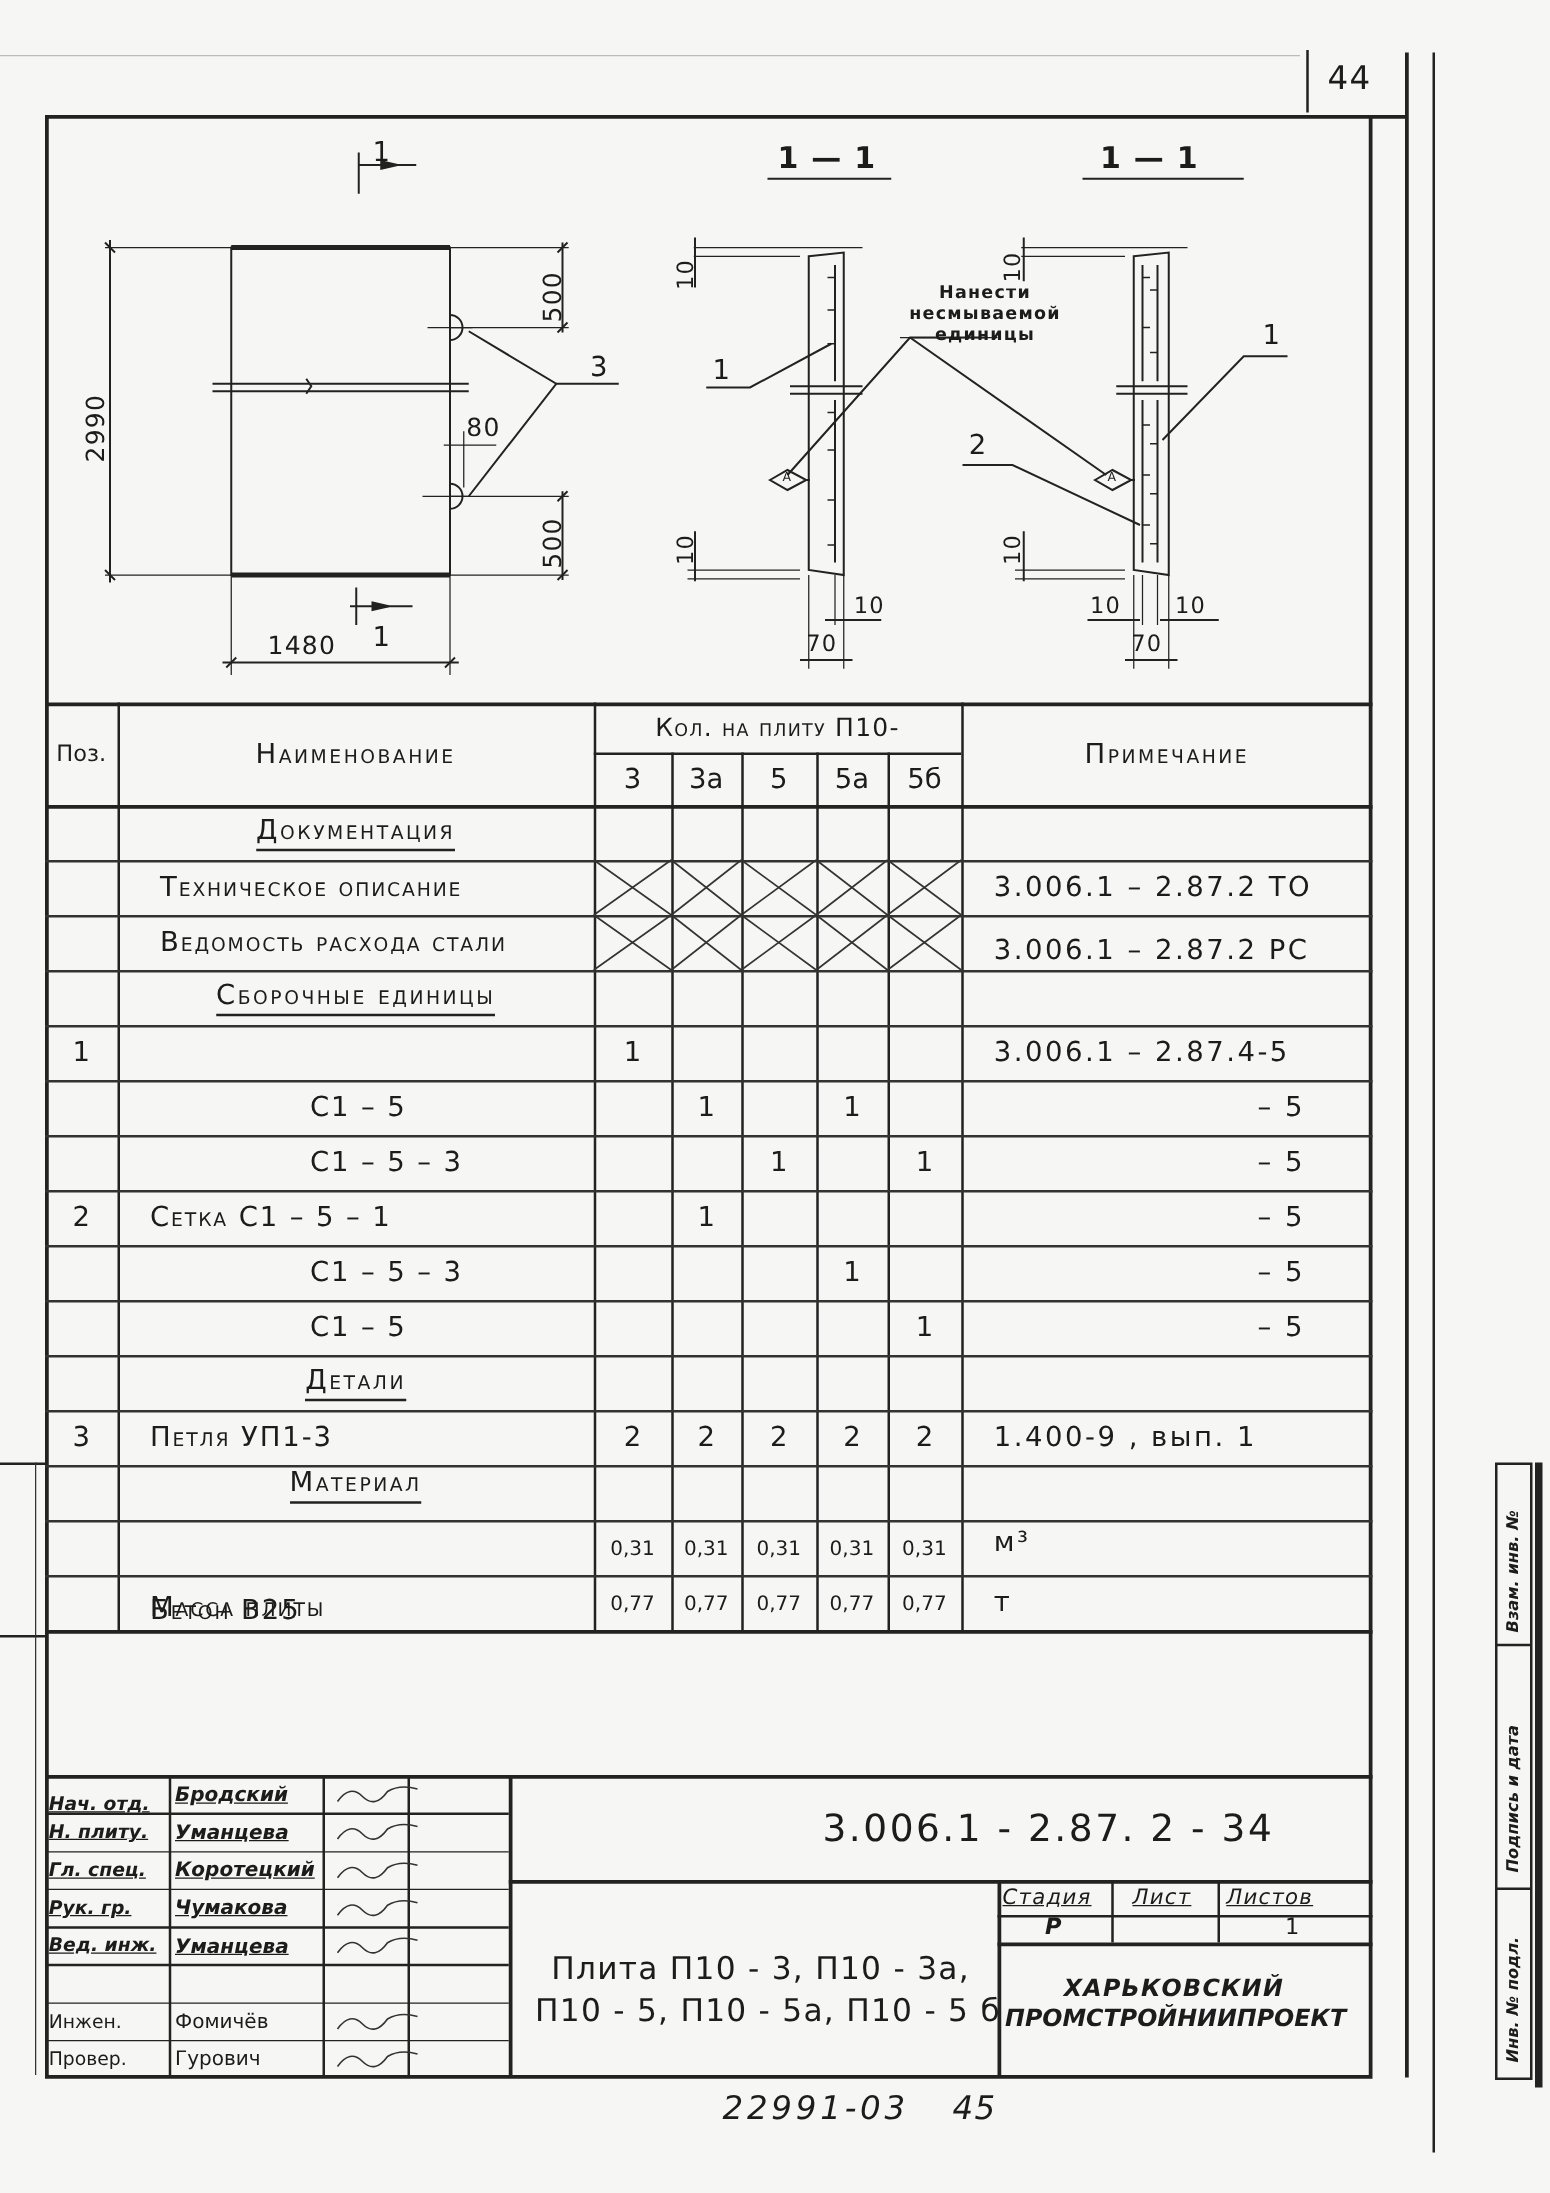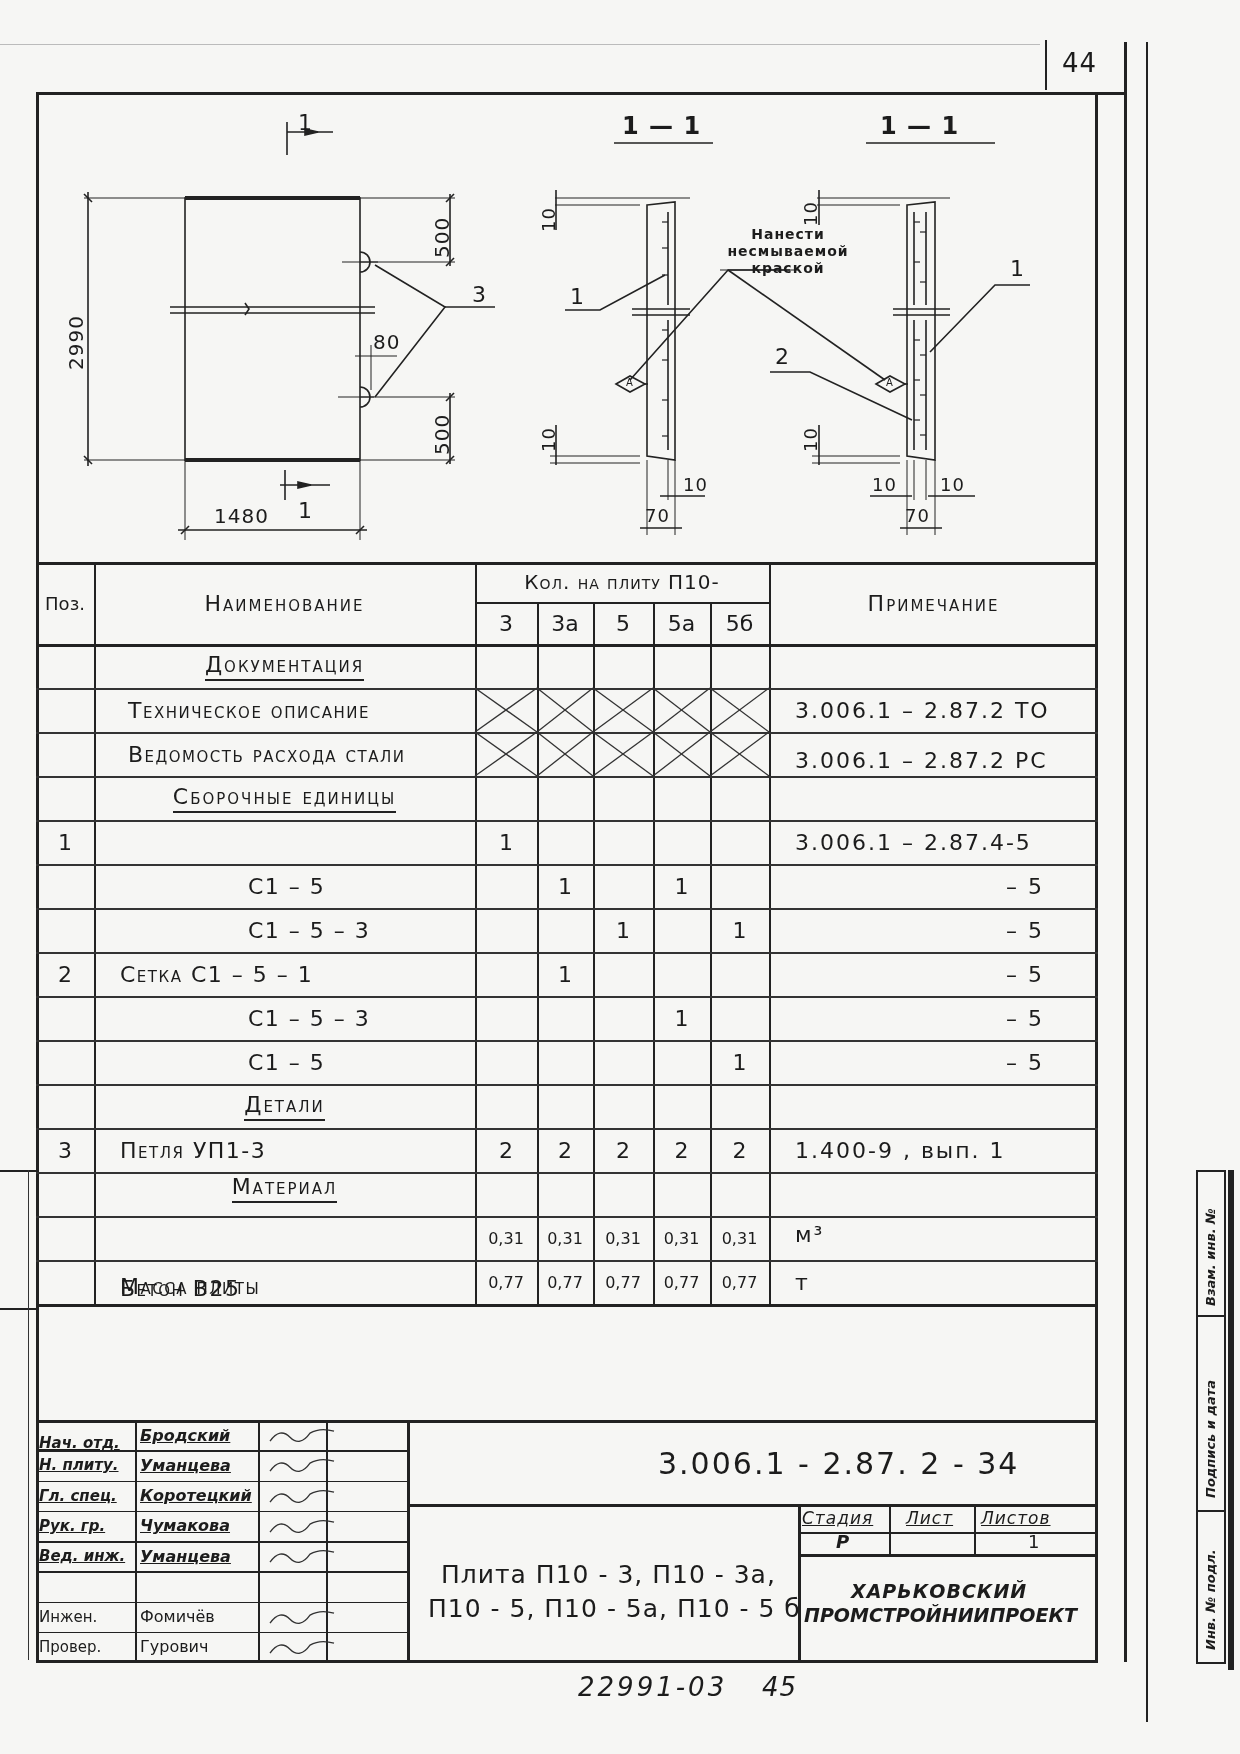--- a/index.html
+++ b/index.html
@@ -196,21 +196,21 @@
 <div class="txt" style="left:872px;top:474px;font-size:18px;">10</div>
 <div class="txt" style="left:940px;top:474px;font-size:18px;">10</div>
 <div class="txt" style="left:905px;top:505px;font-size:18px;">70</div>
 <div class="txt" style="left:1010px;top:256px;font-size:22px;">1</div>
 <div class="txt" style="left:775px;top:344px;font-size:22px;">2</div>
 <div class="txt" style="left:886px;top:377px;font-size:10px;">A</div>
 
 <div style="position:absolute;left:718px;top:226px;width:140px;text-align:center;font-size:14px;font-weight:bold;letter-spacing:1px;line-height:17px;">
   <div>Нанести</div>
   <div>несмываемой</div>
-  <div>краской</div>
+  <div>единицы</div>
 </div>
 
 <div id="spec-table" style="position: absolute; left: 36px; top: 562px; width: 1062px; height: 742px;">
     <div class="hline" style="left: 0px; top: 0px; width: 1062px; height: 3px;"></div>
     <div class="hline" style="left: 0px; top: 82px; width: 1062px; height: 3px;"></div>
     <div class="hline" style="left: 0px; top: 742px; width: 1062px; height: 3px;"></div>
     <div class="vline" style="left: 58px; top: 0px; height: 742px;"></div>
     <div class="vline" style="left: 439px; top: 0px; height: 742px;"></div>
     <div class="vline" style="left: 733px; top: 0px; height: 742px;"></div>
     <div class="vline" style="left: 501px; top: 40px; height: 702px;"></div>

